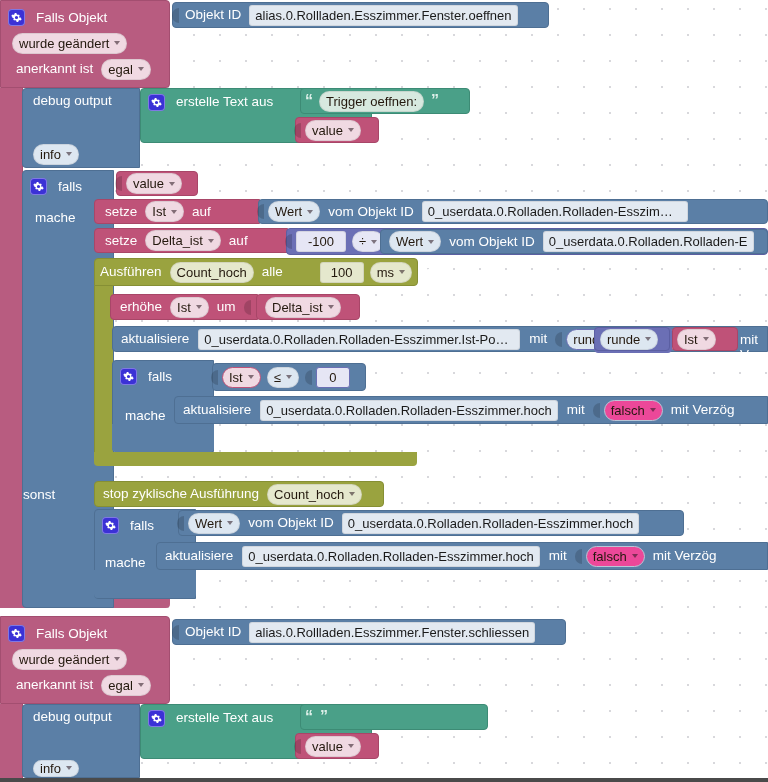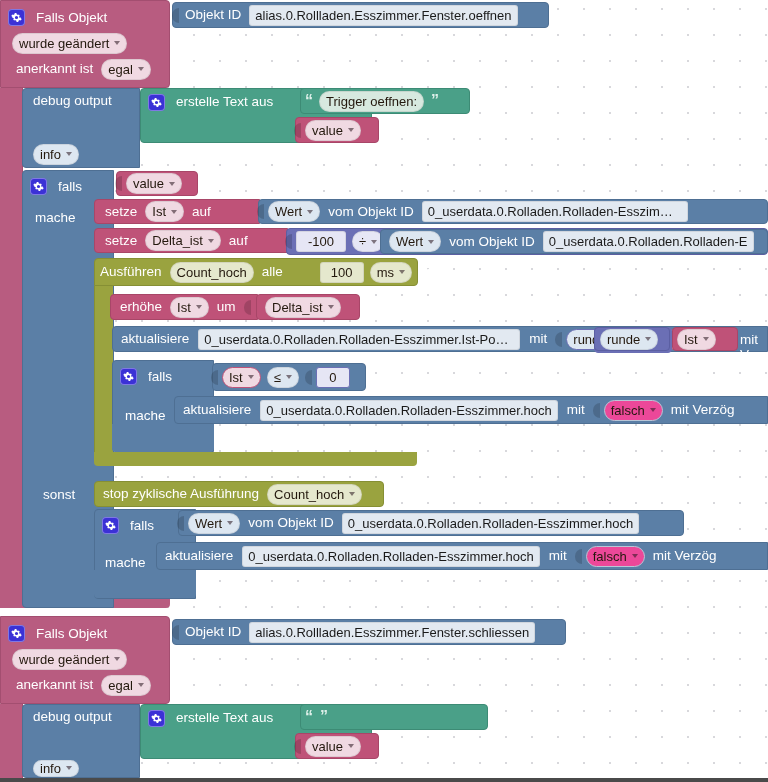--- a/index.html
+++ b/index.html
@@ -179,21 +179,21 @@
   <div class="blk c-ctrl" style="left:22px; top:170px; width:92px; height:438px; border-radius:4px 0 0 4px;flex-direction:column;align-items:flex-start;justify-content:flex-start;padding-top:3px;">
     <div style="display:flex;align-items:center;height:25px;">
       <span class="gear">
         <svg width="11" height="11" viewBox="0 0 24 24" aria-hidden="true">
           <path fill="#ffffff" d="M12 8.5a3.5 3.5 0 100 7 3.5 3.5 0 000-7zm9.4 3.5c0 .6-.05 1.1-.13 1.6l2.02 1.58-1.9 3.3-2.4-.96c-.8.67-1.72 1.2-2.72 1.53L15.9 22h-3.8l-.37-2.95c-1-.33-1.92-.86-2.72-1.53l-2.4.96-1.9-3.3 2.02-1.58A9.6 9.6 0 012.6 12c0-.55.05-1.08.13-1.6L.71 8.82l1.9-3.3 2.4.96c.8-.67 1.72-1.2 2.72-1.53L8.1 2h3.8l.37 2.95c1 .33 1.92.86 2.72 1.53l2.4-.96 1.9 3.3-2.02 1.58c.08.52.13 1.05.13 1.6z"></path>
         </svg>
       </span>
       <span class="lbl">falls</span>
     </div>
     <span class="lbl" style="margin-top:12px;padding-left:12px;">mache</span>
-    <span class="lbl" style="margin-top:263px;padding-left:20px;">sonst</span>
+    <span class="lbl" style="margin-top:263px;padding-left:0;">sonst</span>
   </div>
 
   <div class="blk c-var" style="left:116px; top:171px; width:82px; height:25px;">
     <span class="sock" style="margin-left:-2px;"></span>
     <span class="fld pale">
         <span>value</span>
         <i class="caret"></i>
       </span>
   </div>
 

